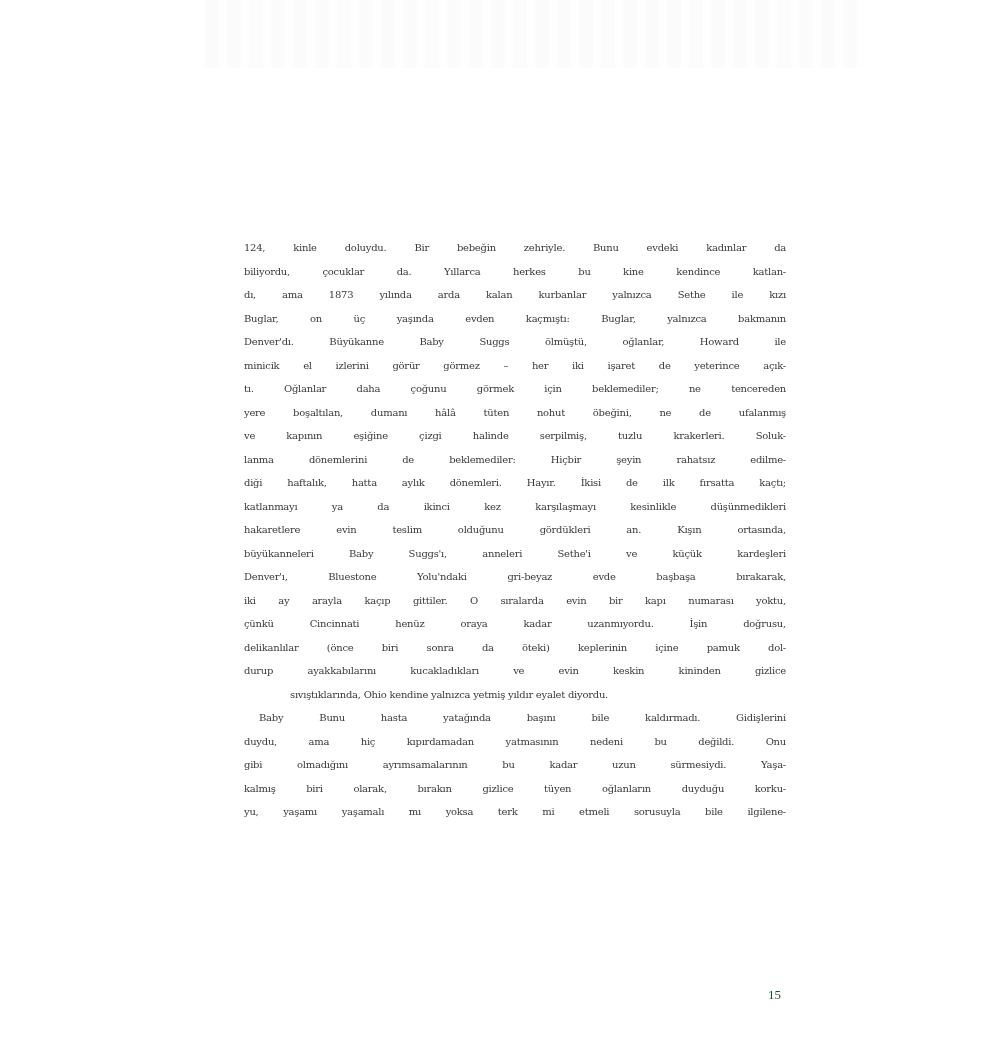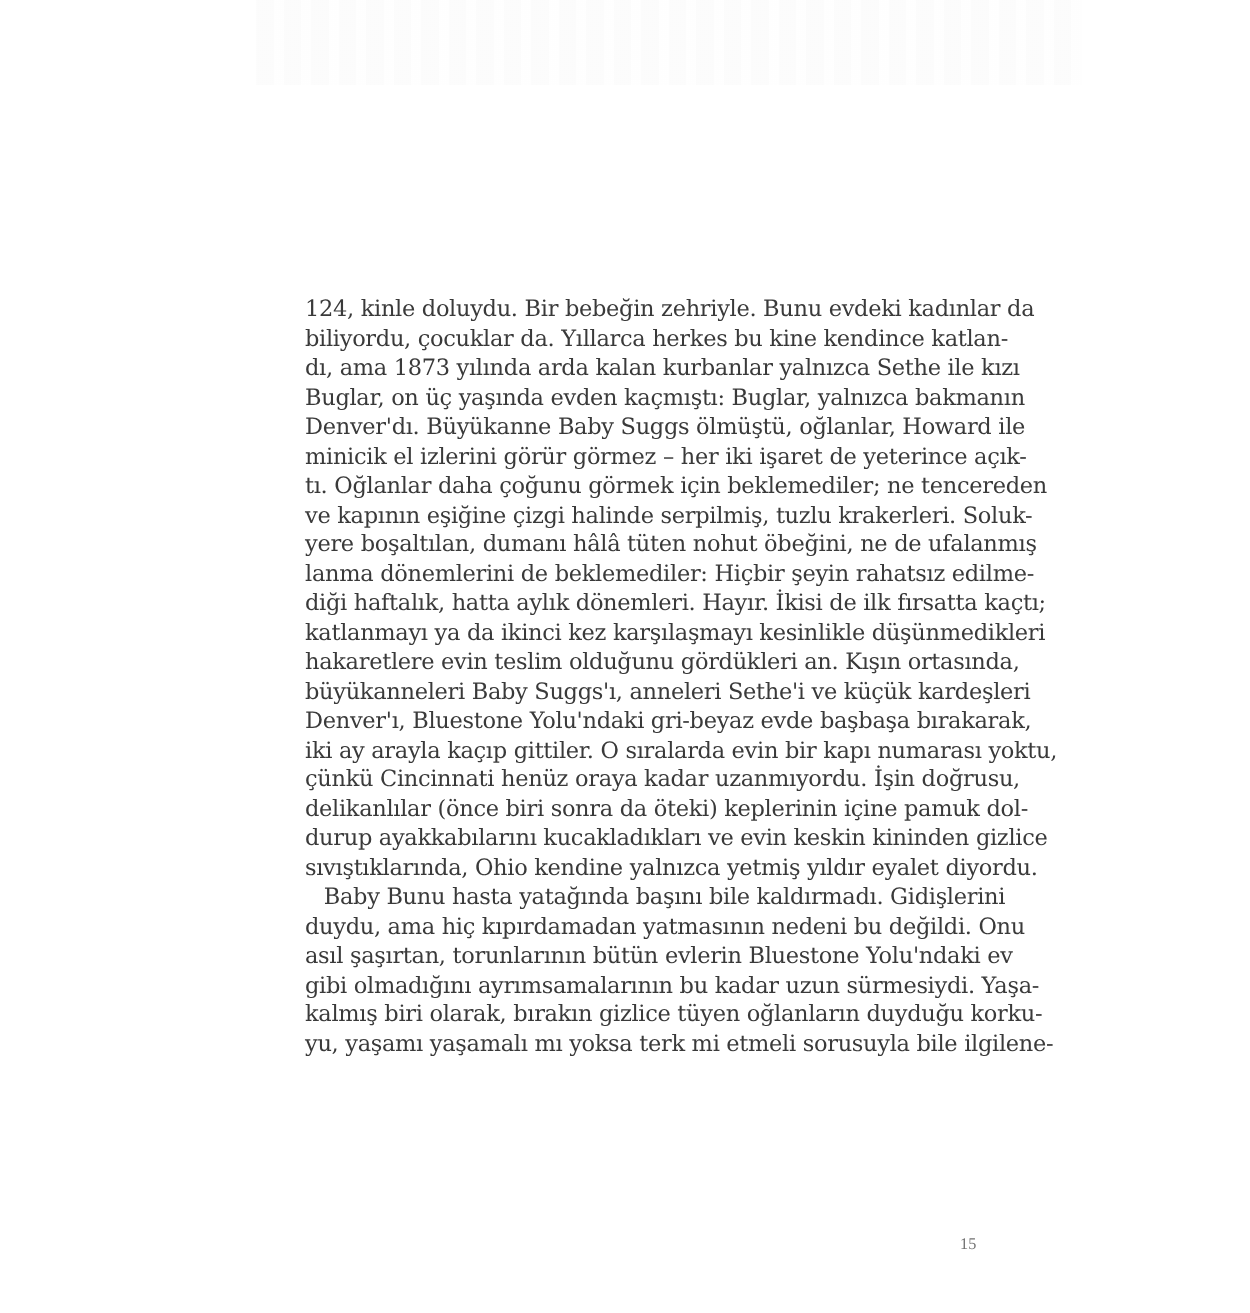--- a/index.html
+++ b/index.html
@@ -24,80 +24,80 @@
     }
     .page {
       position: absolute;
       left: 244px;
       top: 236px;
       width: 542px;
     }
     .para {
       margin: 0;
       font-family: "DejaVu Serif", "Liberation Serif", serif;
-      font-size: 18px;
+      font-size: 10px;
       line-height: 23.5px;
       color: #3a3a3a;
       text-align: justify;
       letter-spacing: -0.25px;
       word-spacing: 0px;
     }
     .line {
       display: block;
       white-space: nowrap;
       text-align-last: justify;
       text-align: justify;
       height: 23.5px;
     }
     .line.last {
       text-align-last: left;
+      margin-left: 46px;
     }
     .line.indent {
       padding-left: 15px;
     }
     .page-number {
       position: absolute;
       left: 768px;
       top: 987px;
       font-family: "Liberation Serif", serif;
       font-size: 13px;
-      color: #737373;
+      color: #14532d;
     }
   </style>
 </head>
 <body>
 
 <div class="ghost"></div>
 
 <div class="page">
   <p class="para">
     <span class="line">124, kinle doluydu. Bir bebeğin zehriyle. Bunu evdeki kadınlar da</span>
     <span class="line">biliyordu, çocuklar da. Yıllarca herkes bu kine kendince katlan-</span>
     <span class="line">dı, ama 1873 yılında arda kalan kurbanlar yalnızca Sethe ile kızı</span>
     <span class="line">Buglar, on üç yaşında evden kaçmıştı: Buglar, yalnızca bakmanın</span>
     <span class="line">Denver'dı. Büyükanne Baby Suggs ölmüştü, oğlanlar, Howard ile</span>
     <span class="line">minicik el izlerini görür görmez – her iki işaret de yeterince açık-</span>
     <span class="line">tı. Oğlanlar daha çoğunu görmek için beklemediler; ne tencereden</span>
+    <span class="line">yere boşaltılan, dumanı hâlâ tüten nohut öbeğini, ne de ufalanmış</span>
     <span class="line">ve kapının eşiğine çizgi halinde serpilmiş, tuzlu krakerleri. Soluk-</span>
-    <span class="line">yere boşaltılan, dumanı hâlâ tüten nohut öbeğini, ne de ufalanmış</span>
     <span class="line">lanma dönemlerini de beklemediler: Hiçbir şeyin rahatsız edilme-</span>
     <span class="line">diği haftalık, hatta aylık dönemleri. Hayır. İkisi de ilk fırsatta kaçtı;</span>
     <span class="line">katlanmayı ya da ikinci kez karşılaşmayı kesinlikle düşünmedikleri</span>
     <span class="line">hakaretlere evin teslim olduğunu gördükleri an. Kışın ortasında,</span>
     <span class="line">büyükanneleri Baby Suggs'ı, anneleri Sethe'i ve küçük kardeşleri</span>
     <span class="line">Denver'ı, Bluestone Yolu'ndaki gri-beyaz evde başbaşa bırakarak,</span>
     <span class="line">iki ay arayla kaçıp gittiler. O sıralarda evin bir kapı numarası yoktu,</span>
     <span class="line">çünkü Cincinnati henüz oraya kadar uzanmıyordu. İşin doğrusu,</span>
     <span class="line">delikanlılar (önce biri sonra da öteki) keplerinin içine pamuk dol-</span>
     <span class="line">durup ayakkabılarını kucakladıkları ve evin keskin kininden gizlice</span>
     <span class="line last">sıvıştıklarında, Ohio kendine yalnızca yetmiş yıldır eyalet diyordu.</span>
   </p>
   <p class="para">
     <span class="line indent">Baby Bunu hasta yatağında başını bile kaldırmadı. Gidişlerini</span>
     <span class="line">duydu, ama hiç kıpırdamadan yatmasının nedeni bu değildi. Onu</span>
-    <span class="line">asıl şaşırtan, torunlarının bütün evlerin Bluestone Yolu'ndaki ev</span>
     <span class="line">gibi olmadığını ayrımsamalarının bu kadar uzun sürmesiydi. Yaşa-</span>
     <span class="line">kalmış biri olarak, bırakın gizlice tüyen oğlanların duyduğu korku-</span>
     <span class="line">yu, yaşamı yaşamalı mı yoksa terk mi etmeli sorusuyla bile ilgilene-</span>
   </p>
 </div>
 
 <div class="page-number">15</div>
 
 </body></html>

